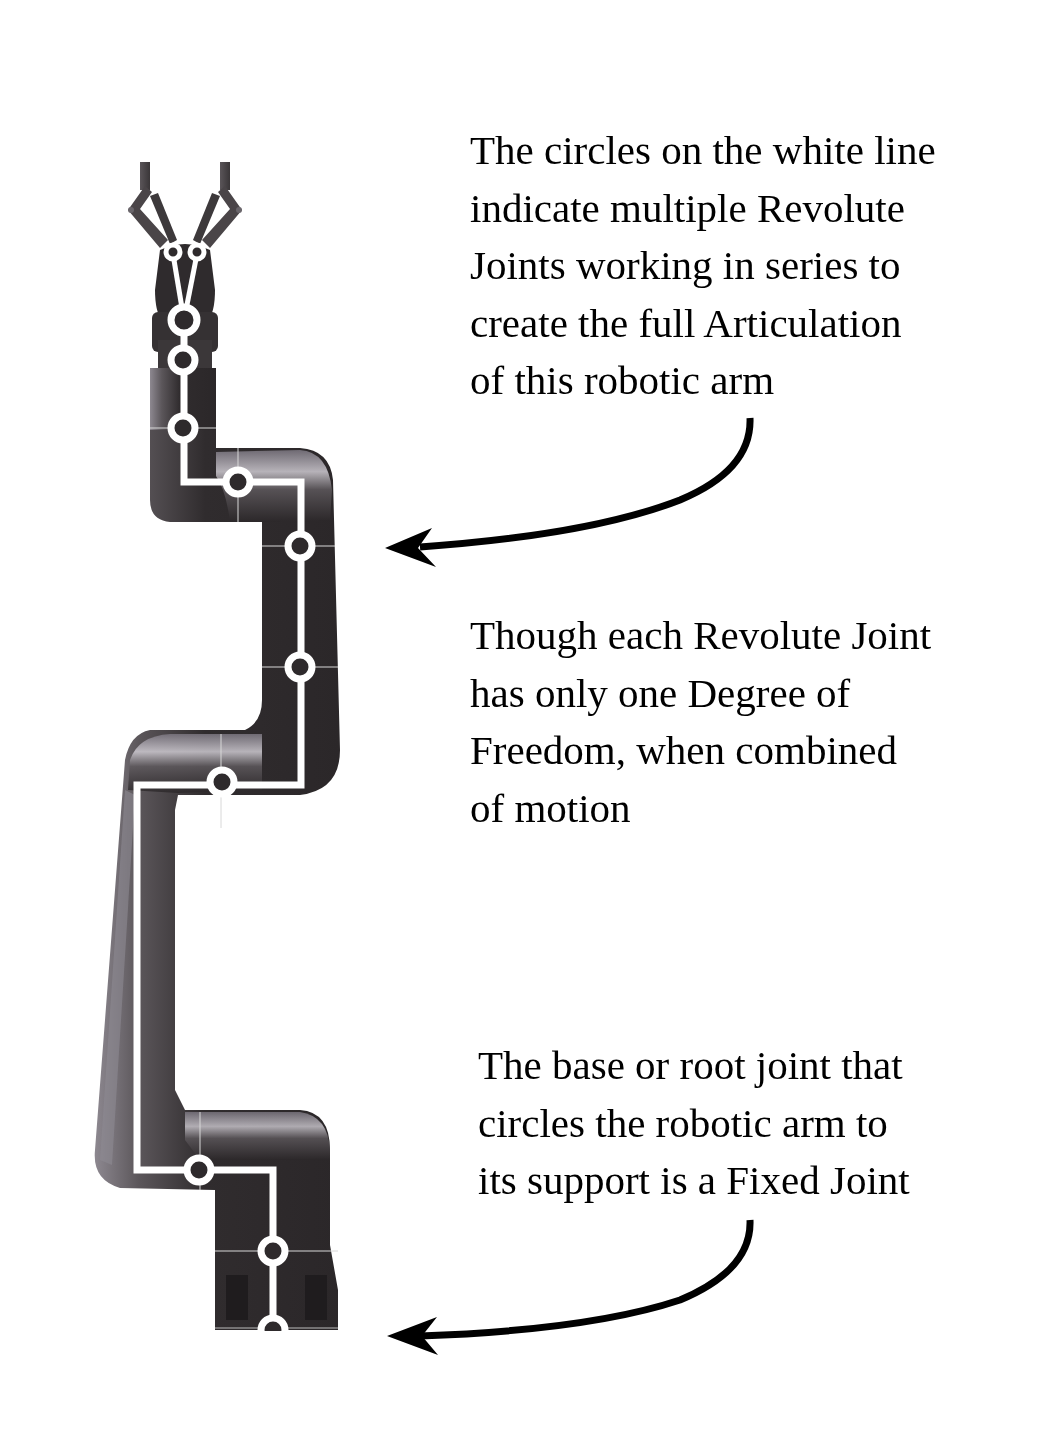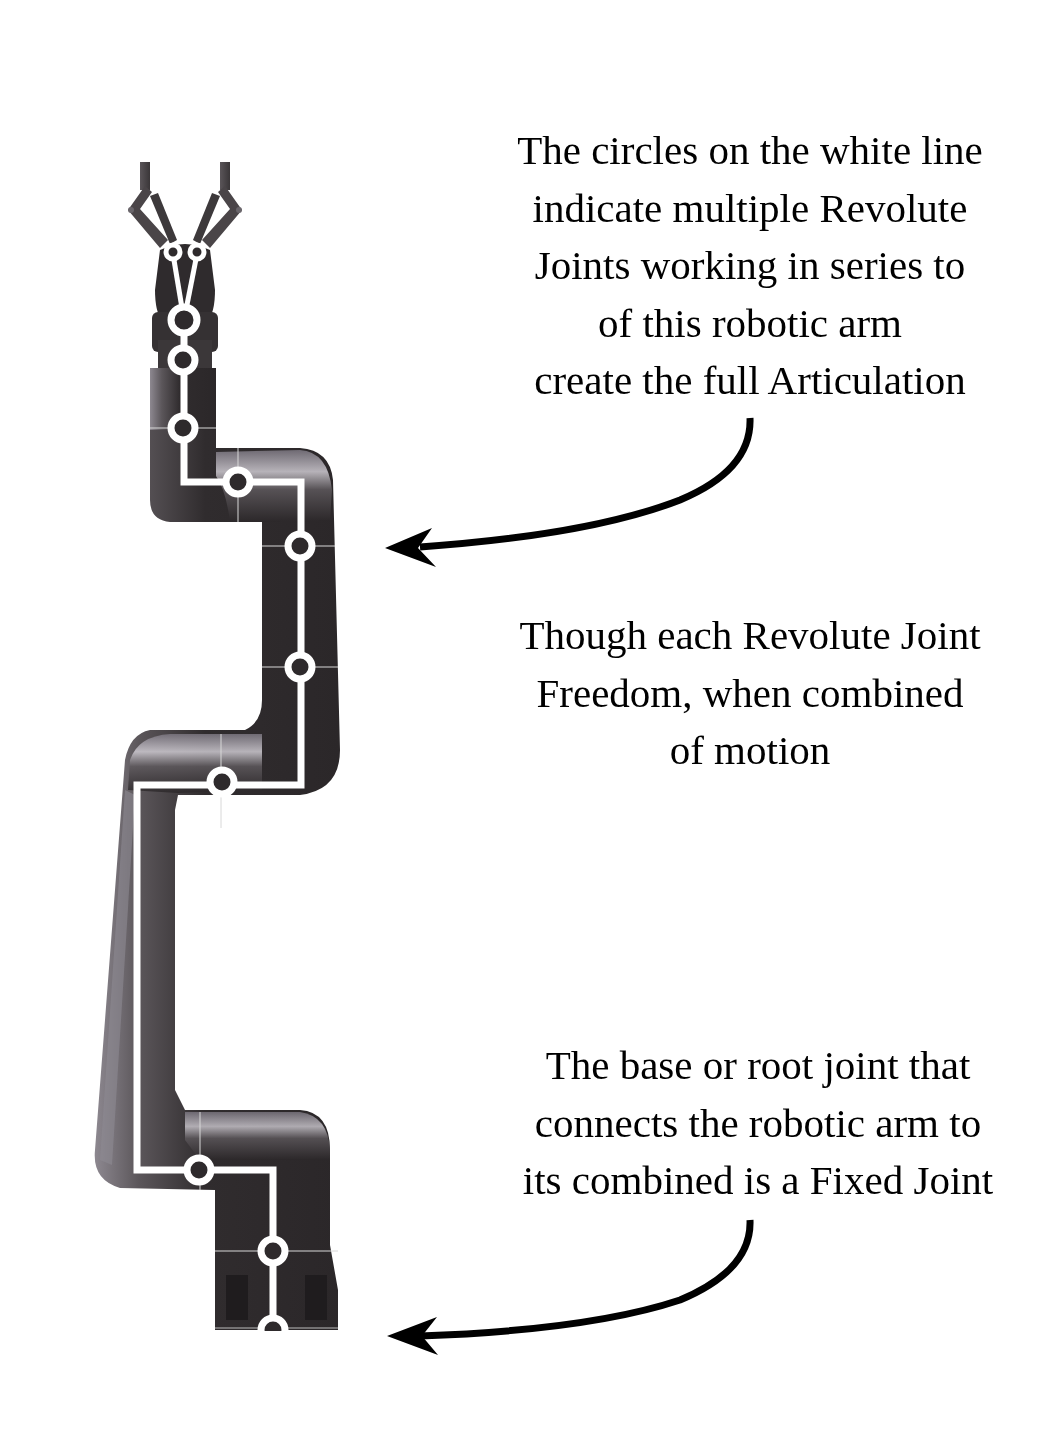--- a/index.html
+++ b/index.html
@@ -4,21 +4,21 @@
   <style>
     html, body { margin: 0; padding: 0; background: #ffffff; }
     body { width: 1048px; height: 1438px; position: relative; overflow: hidden; }
     #canvas { position: absolute; left: 0; top: 0; width: 1048px; height: 1438px; }
     .caption {
       position: absolute;
       font-family: "Liberation Serif", "DejaVu Serif", serif;
       font-size: 41px;
       line-height: 57.5px;
       color: #000000;
-      text-align: center;
+      text-align: left;
       white-space: nowrap;
     }
     .caption span { display: block; }
     #caption-top { left: 470px; top: 122px; width: 560px; }
     #caption-mid { left: 470px; top: 607px; width: 560px; }
     #caption-bottom { left: 478px; top: 1037px; width: 560px; }
   </style>
 </head>
 <body>
 
@@ -111,27 +111,28 @@
   <g>
     <path d="M750 1220 Q752 1270 680 1300 Q590 1330 420 1336" fill="none" stroke="#000000" stroke-width="7" stroke-linecap="butt"></path>
     <path d="M387 1336 L437 1317 L422 1336 L438 1355 Z" fill="#000000"></path>
   </g>
 </svg>
 
 <div id="caption-top" class="caption">
   <span>The circles on the white line</span>
   <span>indicate multiple Revolute</span>
   <span>Joints working in series to</span>
+  <span>create the full Articulation</span>
   <span>of this robotic arm</span>
-  <span>create the full Articulation</span>
 </div>
 
 <div id="caption-mid" class="caption">
   <span>Though each Revolute Joint</span>
+  <span>has only one Degree of</span>
   <span>Freedom, when combined</span>
   <span>of motion</span>
 </div>
 
 <div id="caption-bottom" class="caption">
   <span>The base or root joint that</span>
-  <span>connects the robotic arm to</span>
-  <span>its combined is a Fixed Joint</span>
+  <span>circles the robotic arm to</span>
+  <span>its support is a Fixed Joint</span>
 </div>
 
 </body></html>

